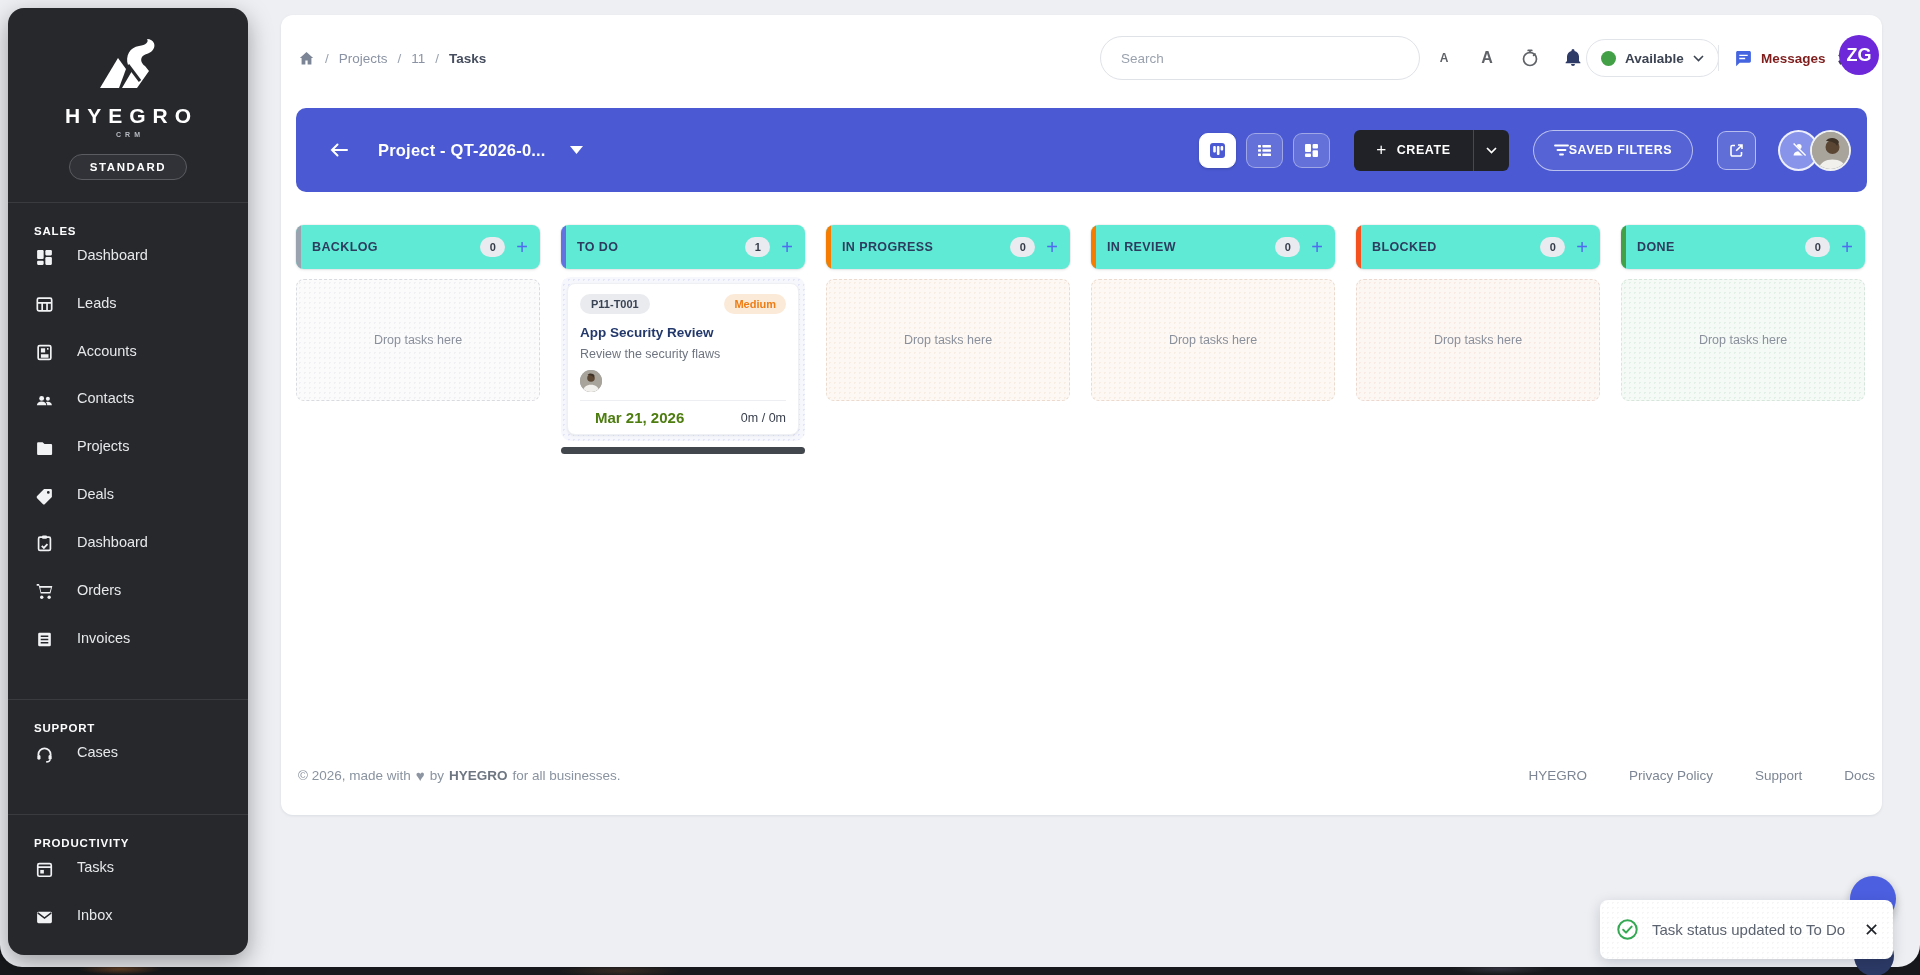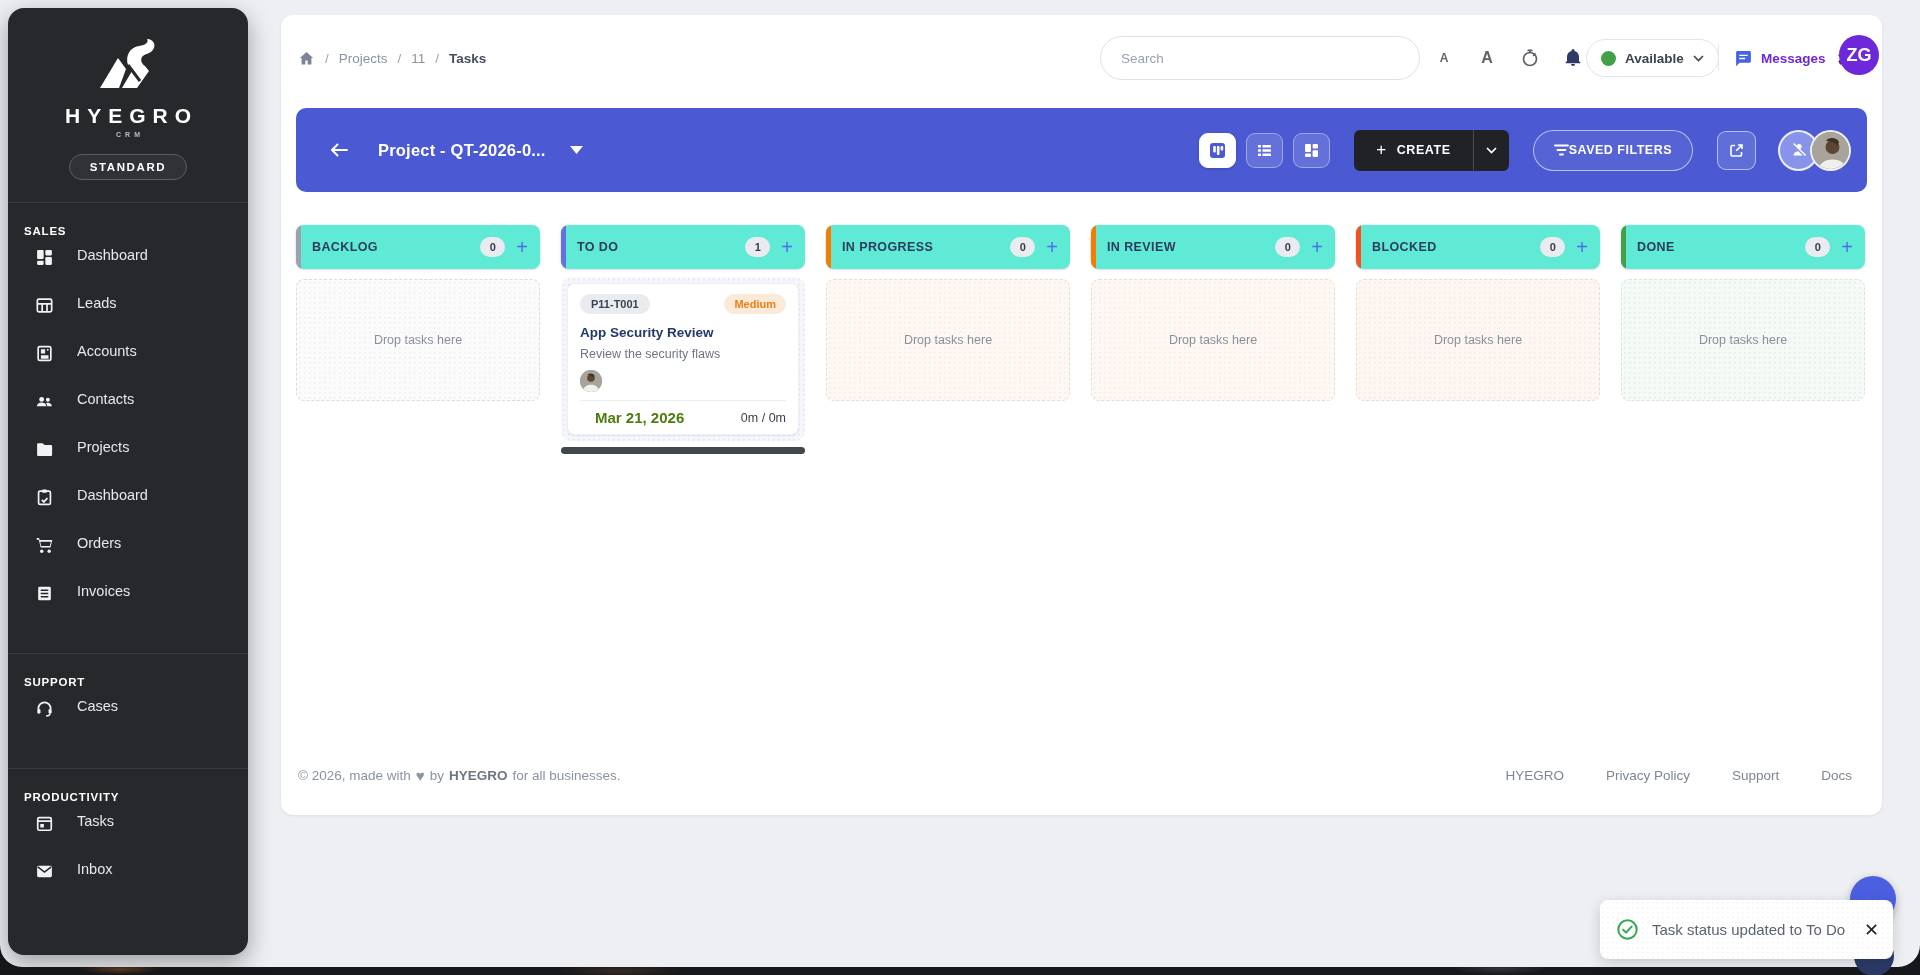--- a/index.html
+++ b/index.html
@@ -33,21 +33,21 @@
   .logo-mark { display:inline-block; }
   .brand-name { font-size:21px; font-weight:700; letter-spacing:7px; color:#fff; margin-top:6px; padding-left:7px; }
   .brand-sub { font-size:7px; font-weight:700; letter-spacing:4px; color:#b9bcc2; margin-top:3px; padding-left:4px; }
   .plan-pill {
     display:inline-block; margin-top:16px; padding:6px 20px;
     border:1.5px solid #5a5c61; border-radius:15px; background:#303237;
     font-size:11.5px; font-weight:700; letter-spacing:1.6px; color:#fff;
   }
   .side-divider { height:1px; background:rgba(255,255,255,.09); margin:22px 0 0; }
   .side-section-label {
-    padding:22px 16px 10px; font-size:11.5px; font-weight:700;
+    padding:22px 26px 10px; font-size:11.5px; font-weight:700;
     letter-spacing:.8px; color:#fdfdfe;
   }
   .side-item {
     display:flex; align-items:flex-start; gap:23px; height:48px;
     padding:0 26px; cursor:pointer; color:#e6e8ea; font-size:14.5px;
   }
   .side-icon { width:20px; height:20px; flex:0 0 20px; display:grid; place-items:center; }
   .side-icon svg { width:19px; height:19px; }
 
   
@@ -76,21 +76,21 @@
   .font-large { font-size:16px; font-weight:600; color:#5f6368; }
   .status-pill {
     position:absolute; left:1305px; top:24px; height:38px; padding:0 14px;
     border:1px solid #e1e4e9; border-radius:19px; display:flex; align-items:center; gap:9px;
     background:#fff; cursor:pointer;
   }
   .status-dot { width:15px; height:15px; border-radius:50%; background:#43a047; }
   .status-text { font-size:13.5px; font-weight:600; color:#3c4352; }
   .vert-div { position:absolute; left:1437px; top:30px; width:1px; height:26px; background:#e3e6ea; }
   .messages-link { position:absolute; left:1453px; top:24px; height:38px; display:flex; align-items:center; gap:8px; cursor:pointer; }
-  .messages-text { font-size:13.5px; font-weight:700; color:#6d28d9; }
+  .messages-text { font-size:13.5px; font-weight:700; color:#7f1d1d; }
   .gear-wrap { position:absolute; left:1548px; top:24px; }
   .user-avatar {
     position:absolute; left:1558px; top:20px; width:40px; height:40px; border-radius:50%;
     background:#6d28d9; color:#fff; font-size:18px; font-weight:700;
     display:grid; place-items:center; cursor:pointer;
   }
 
   
   .project-bar {
     position:absolute; left:15px; top:93px; width:1571px; height:84px;
@@ -163,21 +163,21 @@
   .task-title { margin-top:11px; font-size:13.5px; font-weight:700; color:#23386b; }
   .task-desc { margin-top:7px; font-size:12.5px; color:#6f7580; }
   .task-avatar { margin-top:9px; width:22px; height:22px; border-radius:50%; overflow:hidden; background:#9aa0a8; }
   .task-hr { margin-top:8px; height:1px; background:#eceef1; }
   .task-bottom { display:flex; align-items:center; margin-top:8px; }
   .task-date { font-size:15px; font-weight:700; color:#4d7c0f;margin-left:15px; }
   .task-time { margin-left:auto; font-size:12.5px; color:#3a414d; }
   .col-scrollbar { margin-top:6px; height:7px; border-radius:4px; background:#42464d; cursor:pointer; }
 
   
-  .footer-row { position:absolute; left:17px; right:30px; top:752px; display:flex; align-items:center;
+  .footer-row { position:absolute; left:17px; right:7px; top:752px; display:flex; align-items:center;
     font-size:13.5px; color:#8a93a0; }
   .foot-left { display:flex; align-items:center; gap:5px; }
   .foot-brand { font-weight:700; color:#6e7682; }
   .heart { color:#8d95a2; font-size:15px; }
   .foot-links { margin-left:auto; display:flex; gap:42px; }
   .foot-link { cursor:pointer; color:#7d8694; }
 
   
   .fab-blue { position:absolute; left:1850px; top:876px; width:46px; height:46px; border-radius:50%;
     background:#4c5fe0; z-index:2; box-shadow:0 3px 8px rgba(0,0,0,.25); cursor:pointer; }
@@ -255,20 +255,28 @@
     </span>
     <span>Contacts</span>
   </div>
   <div class="side-item">
     <span class="side-icon">
       <svg viewBox="0 0 18 18" fill="#f1f2f4">
           <path d="M2 4.2c0-.7.5-1.2 1.2-1.2h4l1.8 1.8h6c.7 0 1.2.5 1.2 1.2v8c0 .7-.5 1.2-1.2 1.2H3.2c-.7 0-1.2-.5-1.2-1.2z"></path>
         </svg>
     </span>
     <span>Projects</span>
+  </div>
+  <div class="side-item">
+    <span class="side-icon">
+      <svg viewBox="0 0 18 18">
+          <path fill-rule="evenodd" fill="#f1f2f4" d="M2 8.6 8.6 2H15a1 1 0 0 1 1 1v6.4L9.4 16a1.4 1.4 0 0 1-2 0L2 10.6a1.4 1.4 0 0 1 0-2Zm10.6-2.2a1.3 1.3 0 1 0 0-2.6 1.3 1.3 0 0 0 0 2.6Z"></path>
+        </svg>
+    </span>
+    <span>Deals</span>
   </div>
   <div class="side-item">
     <span class="side-icon">
       <svg viewBox="0 0 18 18" fill="none" stroke="#f1f2f4" stroke-width="1.6">
           <rect x="3.4" y="3" width="11.2" height="12.6" rx="1.4"></rect>
           <rect x="6.6" y="1.4" width="4.8" height="3.2" rx="1" fill="#f1f2f4" stroke="none"></rect>
           <path d="M6.4 11.2l2 2 3.4-3.6" stroke-width="1.7"></path>
         </svg>
     </span>
     <span>Dashboard</span>

